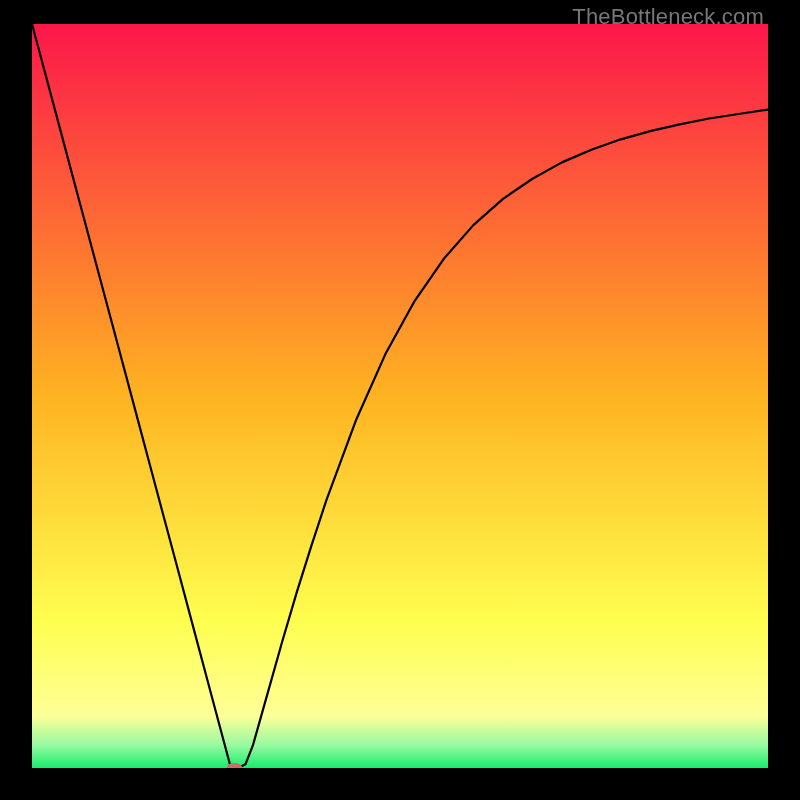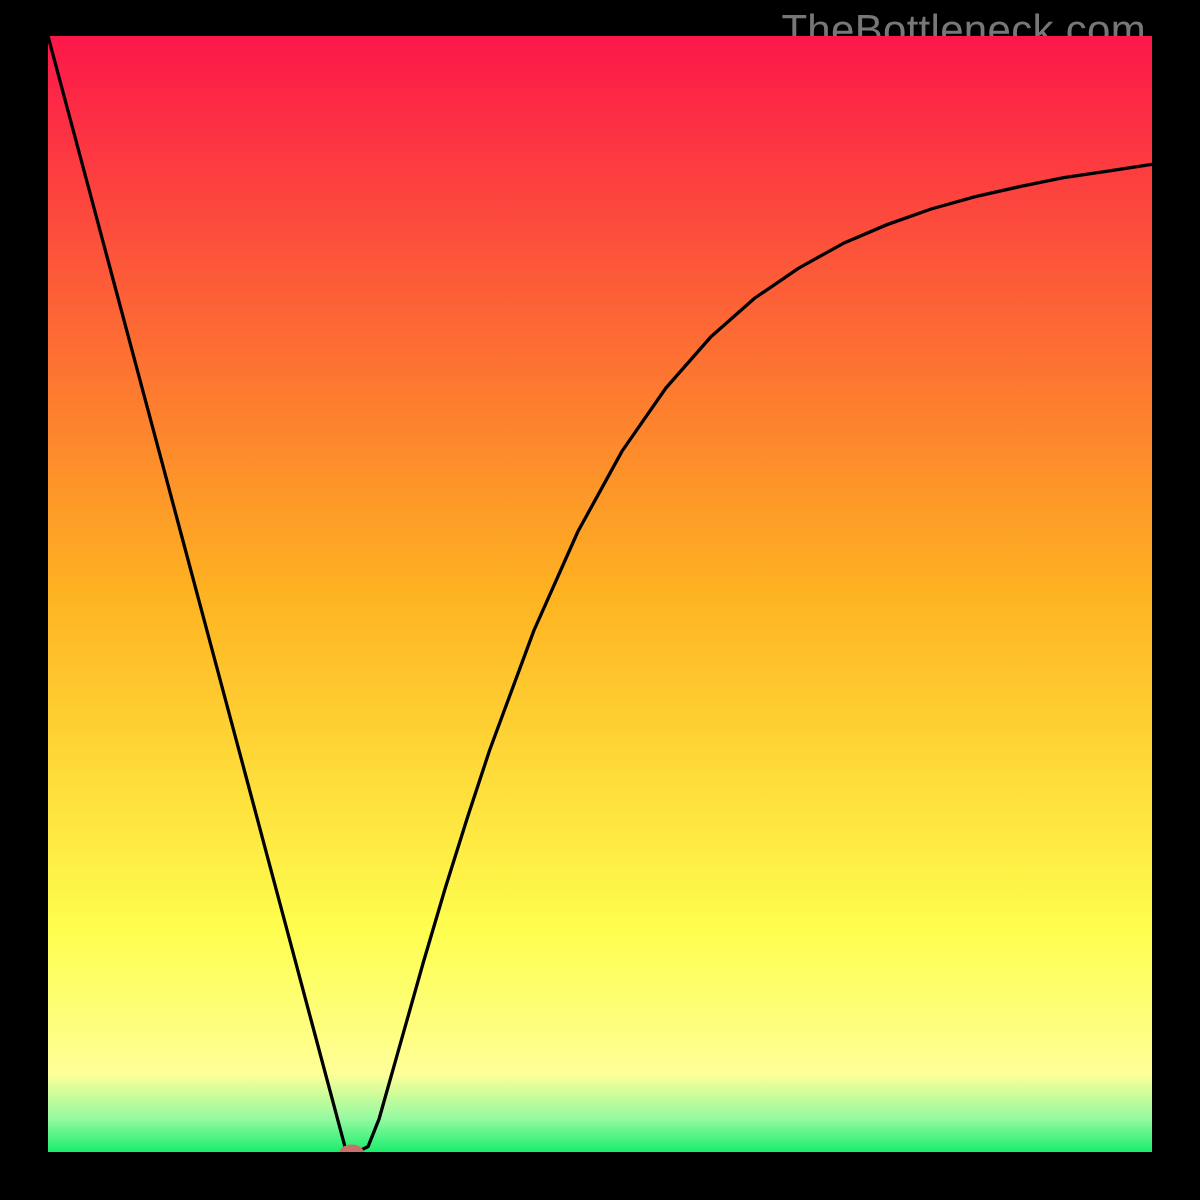--- a/index.html
+++ b/index.html
@@ -16,21 +16,21 @@
     top: 24px;
     width: 736px;
     height: 744px;
     background: #000;
   }
   .watermark {
     position: absolute;
     top: 4px;
     right: 36px;
     font-family: Arial, Helvetica, sans-serif;
-    font-size: 28px;
+    font-size: 22px;
     color: #777;
     letter-spacing: 0.2px;
   }
   svg {
     display: block;
   }
 </style>
 </head>
 <body>
 

